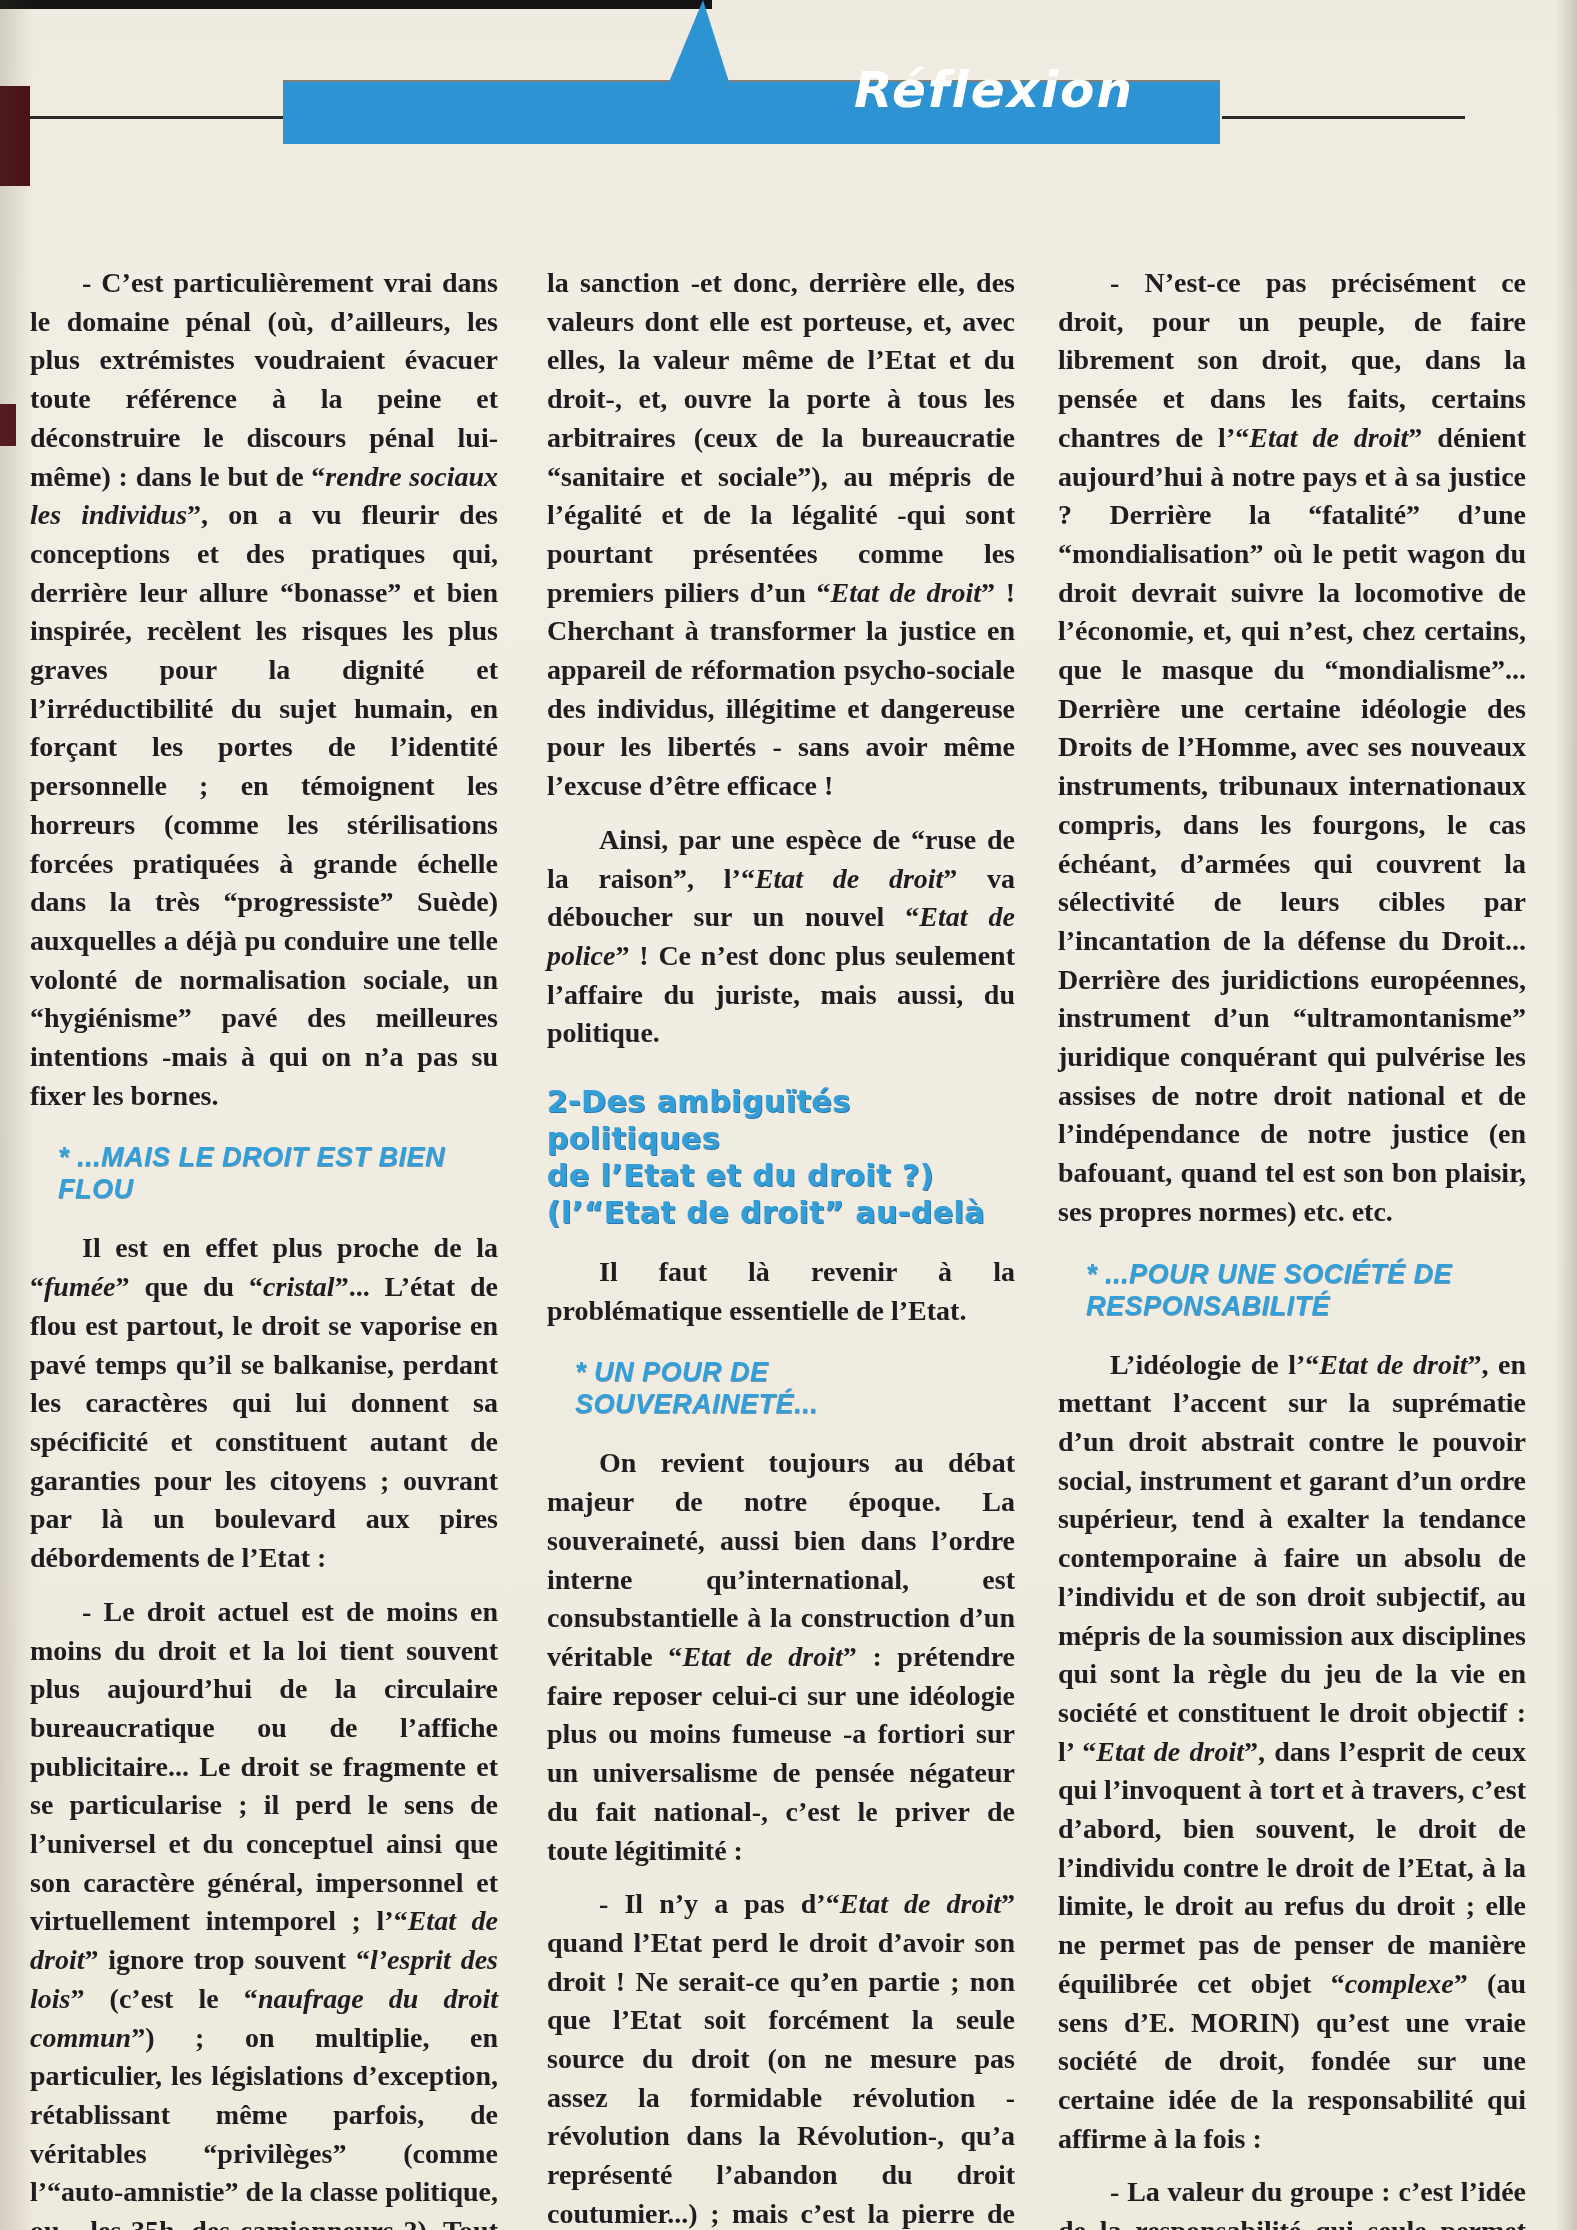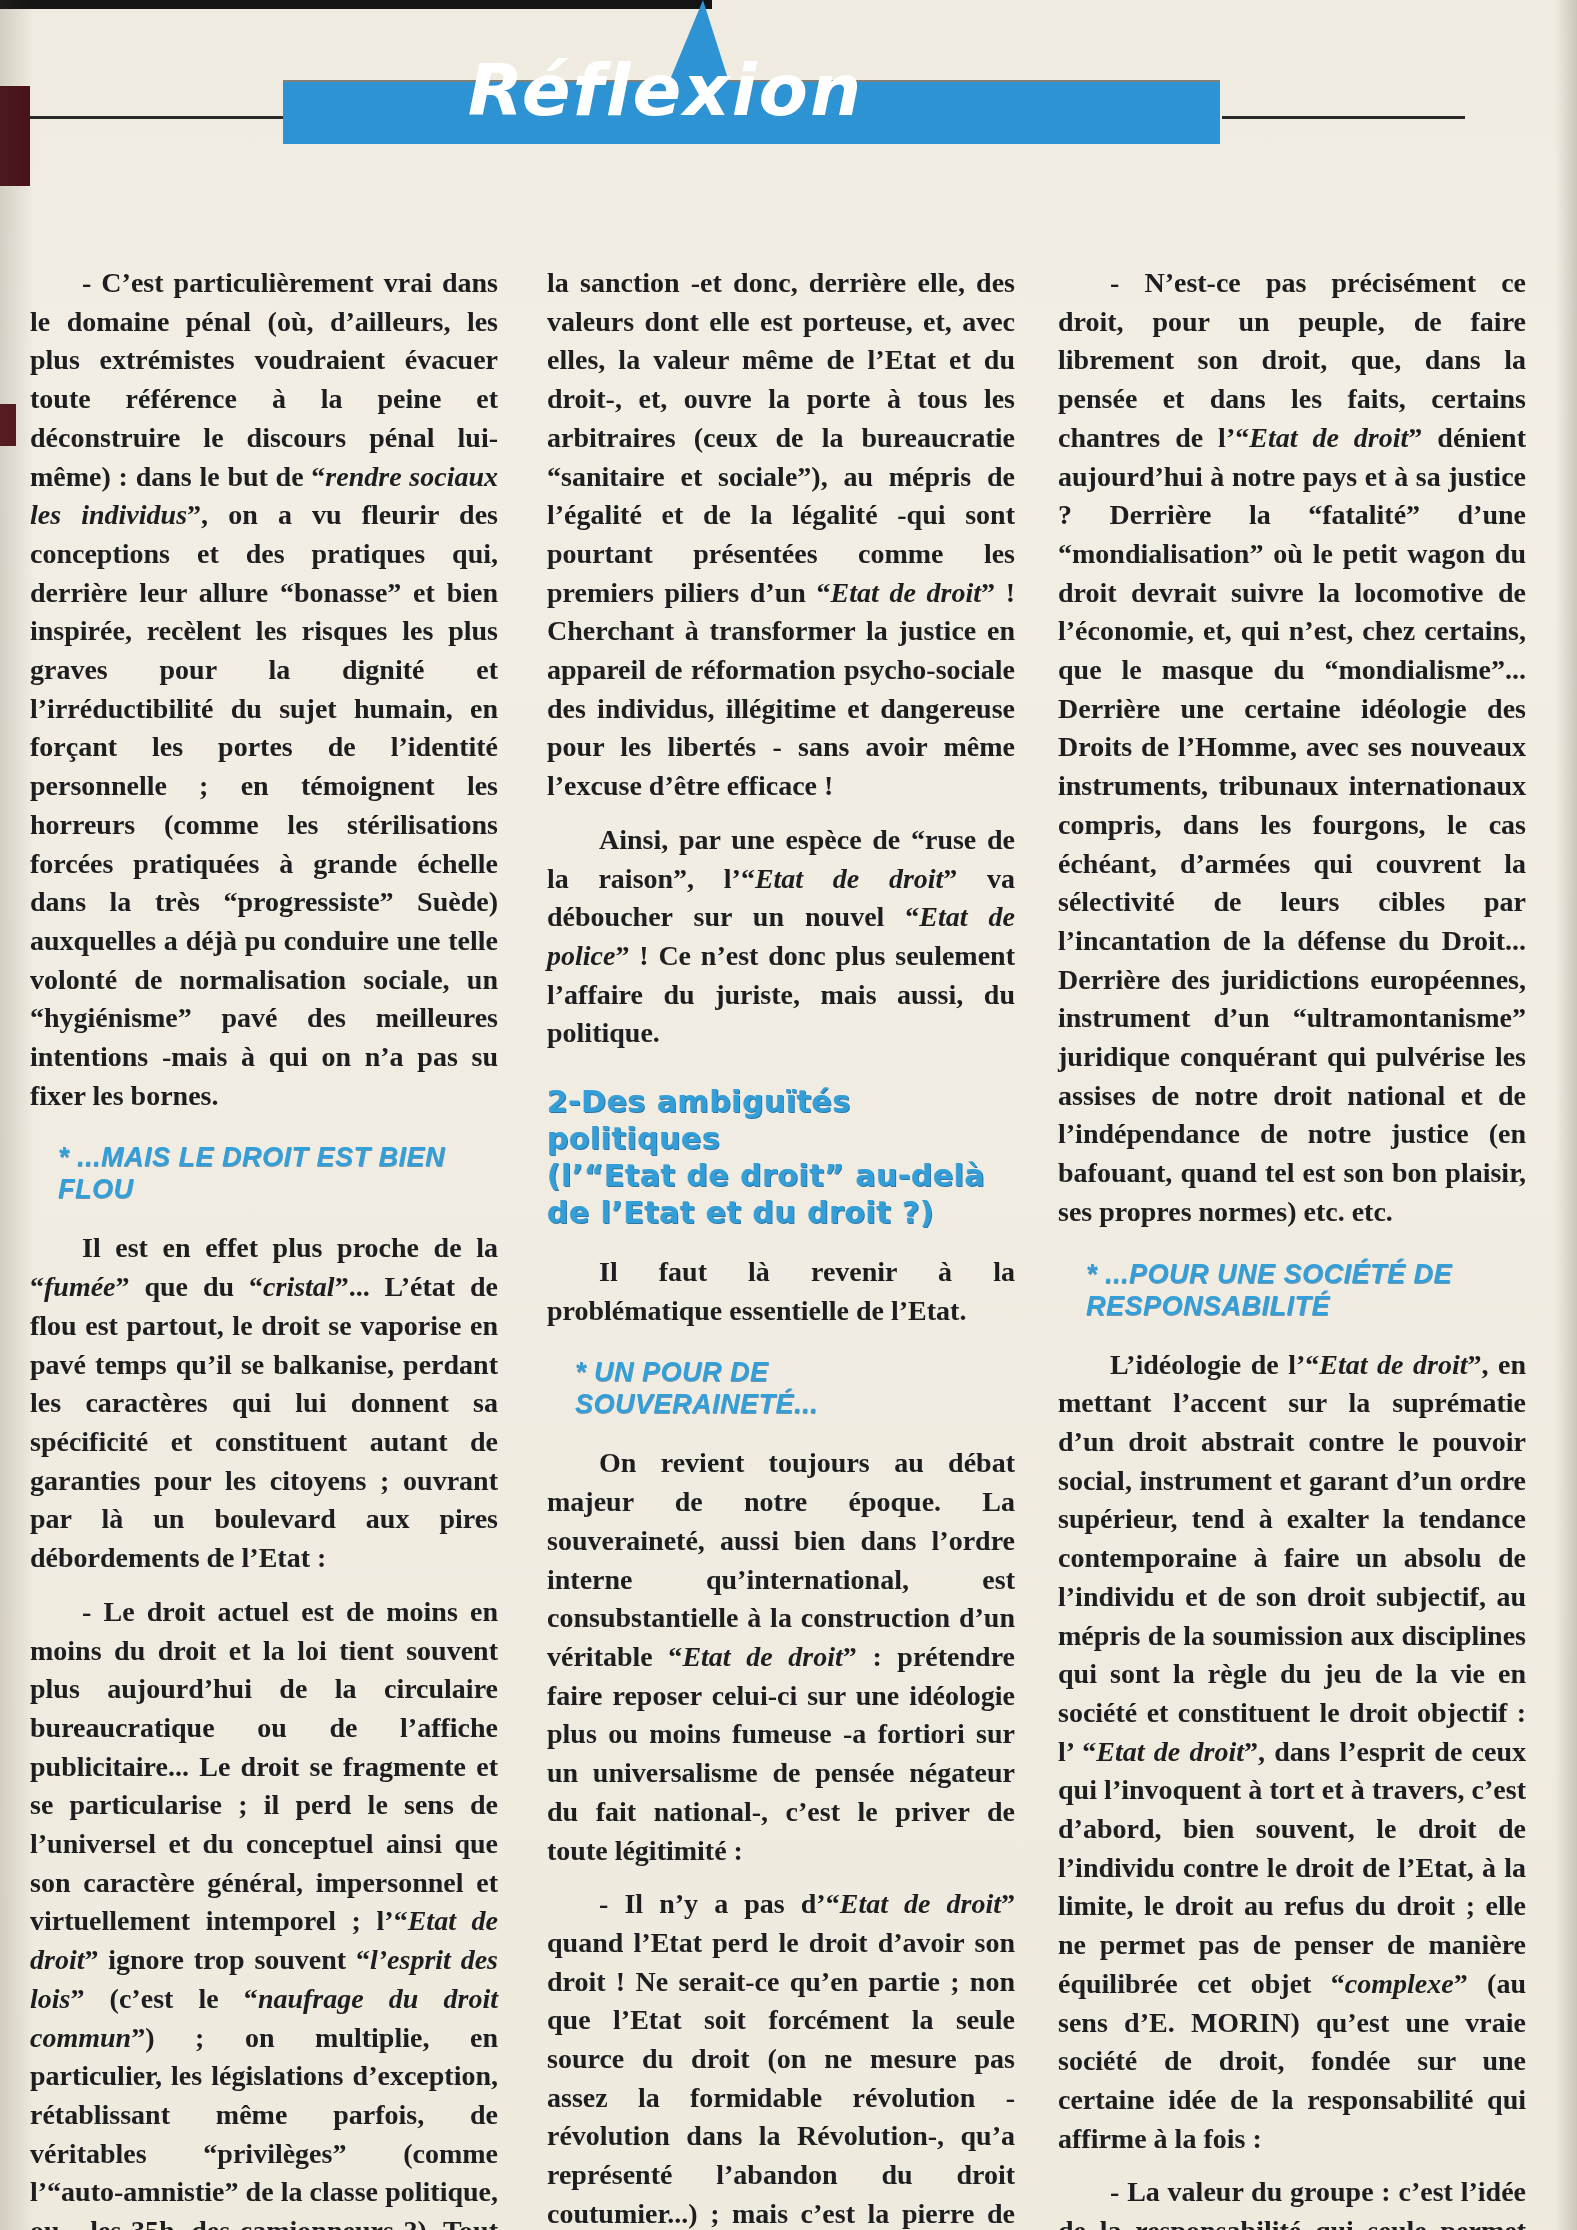--- a/index.html
+++ b/index.html
@@ -26,24 +26,24 @@
   
   .banner{position:absolute;left:283px;top:82px;width:937px;height:62px;}
   .banner-rect{position:absolute;left:0;top:0;width:100%;height:100%;
     box-shadow:0 -2px 0 rgba(40,40,40,.55);}
   .banner-spike{position:absolute;left:386px;top:-82px;width:60px;height:82px;}
   .rule{position:absolute;height:3px;background:#2a2a2a;top:116px;}
   .rule-left{left:30px;width:253px;}
   .rule-right{left:1222px;width:243px;}
   .banner-title{
     position:absolute;left:0;top:-46px;width:100%;height:108px;
-    text-align:center;
+    text-align:right;
     font-family:"DejaVu Sans","Liberation Sans",sans-serif;
     font-style:italic;font-weight:bold;
-    font-size:72px;line-height:108px;color:#ffffff;
+    font-size:50px;line-height:108px;color:#ffffff;
     letter-spacing:2px;
     transform:translateX(-86px);
   }
 
   
   .col{position:absolute;top:264px;width:468px;}
   #col1{left:30px;}
   #col2{left:547px;}
   #col3{left:1058px;}
 
@@ -99,22 +99,22 @@
       <p class="indent"><span>- C’est particulièrement vrai dans le domaine pénal (où, d’ailleurs, les plus extrémistes voudraient évacuer toute référence à la peine et déconstruire le discours pénal lui-même) : dans le but de “</span><i>rendre sociaux les individus</i><span>”, on a vu fleurir des conceptions et des pratiques qui, derrière leur allure “bonasse” et bien inspirée, recèlent les risques les plus graves pour la dignité et l’irréductibilité du sujet humain, en forçant les portes de l’identité personnelle ; en témoignent les horreurs (comme les stérilisations forcées pratiquées à grande échelle dans la très “progressiste” Suède) auxquelles a déjà pu conduire une telle volonté de normalisation sociale, un “hygiénisme” pavé des meilleures intentions -mais à qui on n’a pas su fixer les bornes.</span></p>
       <div class="head-star" style="color: rgb(51, 159, 217);">* ...MAIS LE DROIT EST BIEN FLOU</div>
       <p class="indent"><span>Il est en effet plus proche de la “</span><i>fumée</i><span>” que du “</span><i>cristal</i><span>”... L’état de flou est partout, le droit se vaporise en pavé temps qu’il se balkanise, perdant les caractères qui lui donnent sa spécificité et constituent autant de garanties pour les citoyens ; ouvrant par là un boulevard aux pires débordements de l’Etat :</span></p>
       <p class="indent"><span>- Le droit actuel est de moins en moins du droit et la loi tient souvent plus aujourd’hui de la circulaire bureaucratique ou de l’affiche publicitaire... Le droit se fragmente et se particularise ; il perd le sens de l’universel et du conceptuel ainsi que son caractère général, impersonnel et virtuellement intemporel ; l’“</span><i>Etat de droit</i><span>” ignore trop souvent “</span><i>l’esprit des lois</i><span>” (c’est le “</span><i>naufrage du droit commun</i><span>”) ; on multiplie, en particulier, les législations d’exception, rétablissant même parfois, de véritables “privilèges” (comme l’“auto-amnistie” de la classe politique, ou... les 35h. des camionneurs ?). Tout cela entraîne une “désacralisation” du droit -en pleine contradiction avec la doctrine et la logique de l’“</span><i>Etat de droit</i><span>” ; et cette dévalorisation ne peut qu’inciter à un moindre respect pour les règles de droit, et, par conséquent, elle érode un peu plus chaque jour les assises de l’“</span></p>
     </div>
   <div class="col" id="col2">
       <p><span>la sanction -et donc, derrière elle, des valeurs dont elle est porteuse, et, avec elles, la valeur même de l’Etat et du droit-, et, ouvre la porte à tous les arbitraires (ceux de la bureaucratie “sanitaire et sociale”), au mépris de l’égalité et de la légalité -qui sont pourtant présentées comme les premiers piliers d’un “</span><i>Etat de droit</i><span>” ! Cherchant à transformer la justice en appareil de réformation psycho-sociale des individus, illégitime et dangereuse pour les libertés - sans avoir même l’excuse d’être efficace !</span></p>
       <p class="indent"><span>Ainsi, par une espèce de “ruse de la raison”, l’“</span><i>Etat de droit</i><span>” va déboucher sur un nouvel “</span><i>Etat de police</i><span>” ! Ce n’est donc plus seulement l’affaire du juriste, mais aussi, du politique.</span></p>
       <div class="head-center" style="color: rgb(51, 159, 217);">
         <div>2-Des ambiguïtés politiques</div>
+        <div>de l’Etat et du droit ?)</div>
         <div>(l’“Etat de droit” au-delà</div>
-        <div>de l’Etat et du droit ?)</div>
       </div>
       <p class="indent"><span>Il faut là revenir à la problématique essentielle de l’Etat.</span></p>
       <div class="head-star" style="color: rgb(51, 159, 217);">* UN POUR DE SOUVERAINETÉ...</div>
       <p class="indent"><span>On revient toujours au débat majeur de notre époque. La souveraineté, aussi bien dans l’ordre interne qu’international, est consubstantielle à la construction d’un véritable “</span><i>Etat de droit</i><span>” : prétendre faire reposer celui-ci sur une idéologie plus ou moins fumeuse -a fortiori sur un universalisme de pensée négateur du fait national-, c’est le priver de toute légitimité :</span></p>
       <p class="indent"><span>- Il n’y a pas d’“</span><i>Etat de droit</i><span>” quand l’Etat perd le droit d’avoir son droit ! Ne serait-ce qu’en partie ; non que l’Etat soit forcément la seule source du droit (on ne mesure pas assez la formidable révolution -révolution dans la Révolution-, qu’a représenté l’abandon du droit coutumier...) ; mais c’est la pierre de touche de l’existence d’un Etat que de faire prévaloir en tout état de cause, son droit à adopter des règles par le moteur de sa seule volonté. C’est vrai par rapport à l’extérieur, mais aussi, à l’intérieur : le passage à un Etat “</span></p>
     </div>
   <div class="col" id="col3">
       <p class="indent"><span>- N’est-ce pas précisément ce droit, pour un peuple, de faire librement son droit, que, dans la pensée et dans les faits, certains chantres de l’“</span><i>Etat de droit</i><span>” dénient aujourd’hui à notre pays et à sa justice ? Derrière la “fatalité” d’une “mondialisation” où le petit wagon du droit devrait suivre la locomotive de l’économie, et, qui n’est, chez certains, que le masque du “mondialisme”... Derrière une certaine idéologie des Droits de l’Homme, avec ses nouveaux instruments, tribunaux internationaux compris, dans les fourgons, le cas échéant, d’armées qui couvrent la sélectivité de leurs cibles par l’incantation de la défense du Droit... Derrière des juridictions européennes, instrument d’un “ultramontanisme” juridique conquérant qui pulvérise les assises de notre droit national et de l’indépendance de notre justice (en bafouant, quand tel est son bon plaisir, ses propres normes) etc.  etc.</span></p>
       <div class="head-star" style="color: rgb(51, 159, 217);">* ...POUR UNE SOCIÉTÉ DE RESPONSABILITÉ</div>
       <p class="indent"><span>L’idéologie de l’“</span><i>Etat de droit</i><span>”, en mettant l’accent sur la suprématie d’un droit abstrait contre le pouvoir social, instrument et garant d’un ordre supérieur, tend à exalter la tendance contemporaine à faire un absolu de l’individu et de son droit subjectif, au mépris de la soumission aux disciplines qui sont la règle du jeu de la vie en société et constituent le droit objectif : l’ “</span><i>Etat de droit</i><span>”, dans l’esprit de ceux qui l’invoquent à tort et à travers, c’est d’abord, bien souvent, le droit de l’individu contre le droit de l’Etat, à la limite, le droit au refus du droit ; elle ne permet pas de penser de manière équilibrée cet objet “</span><i>complexe</i><span>” (au sens d’E. MORIN) qu’est une vraie société de droit, fondée sur une certaine idée de la responsabilité qui affirme à la fois :</span></p>

